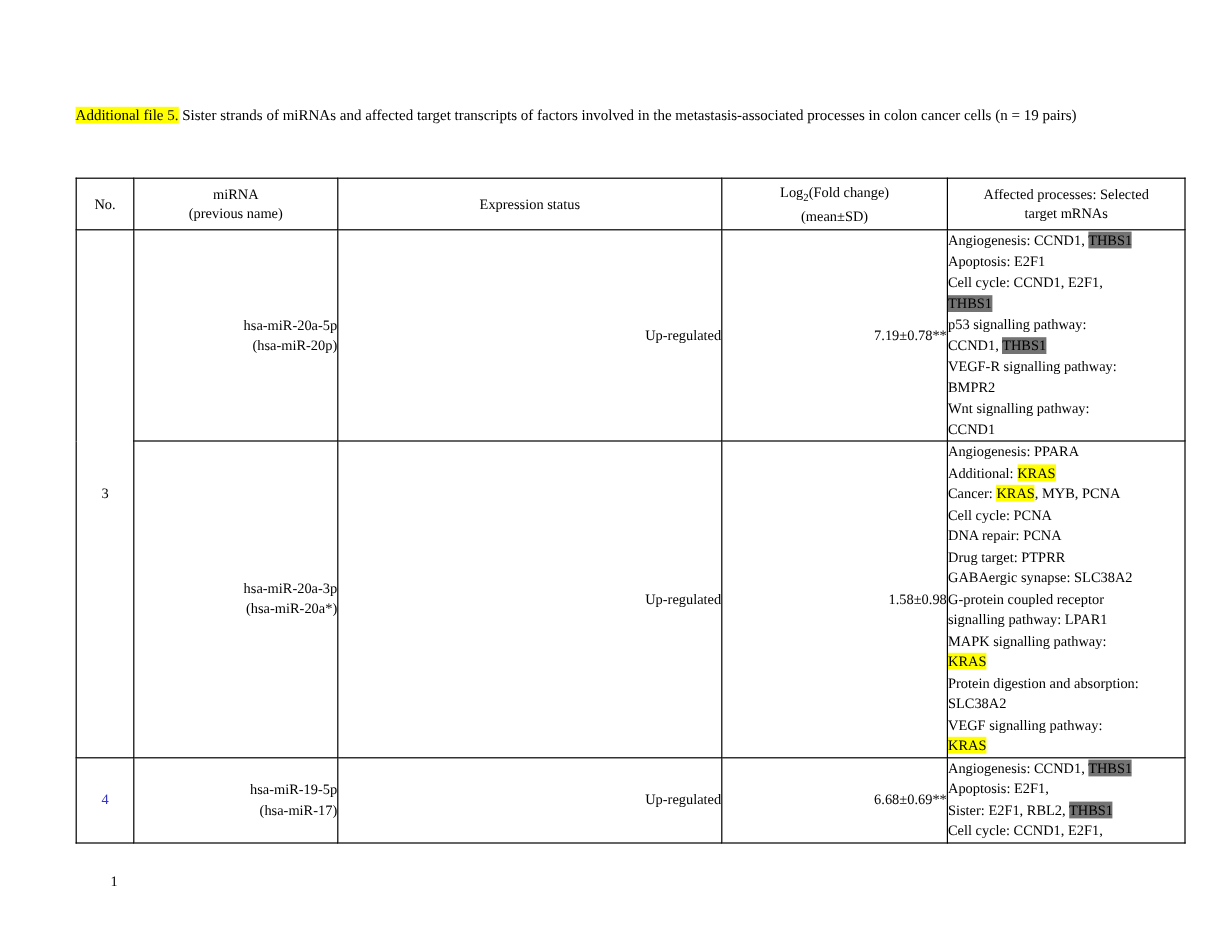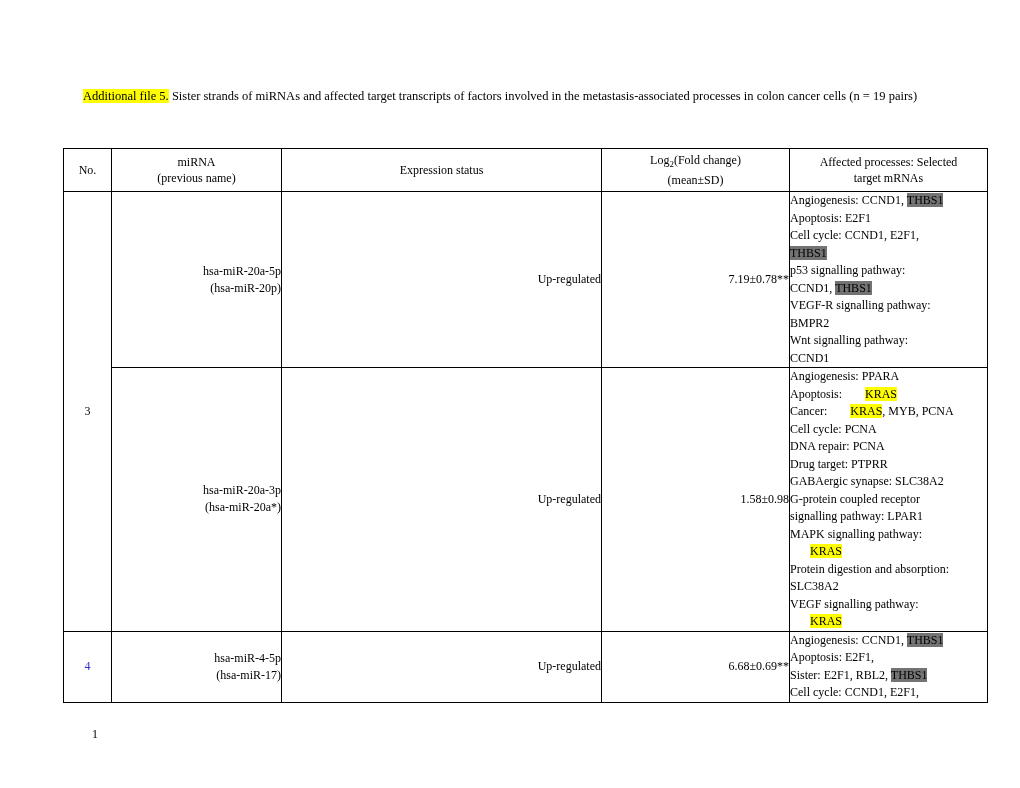--- a/index.html
+++ b/index.html
@@ -25,21 +25,20 @@
     position: absolute;
     left: 63px;
     top: 86px;
     width: 866px;
     font-size: 12.5px;
     line-height: 21px;
     text-align: justify;
   }
   .hl-yellow {
     background: #ffff00;
-    margin-left: 20px;
   }
   .hl-cyan {
     background: #737373;
   }
   table.main {
     position: absolute;
     left: 63px;
     top: 148px;
     width: 786px;
     border-collapse: collapse;
@@ -153,40 +152,40 @@
         </tr>
         <tr>
           <td class="mirna-cell">
             <div>hsa-miR-20a-3p</div>
             <div>(hsa-miR-20a*)</div>
           </td>
           <td class="center">Up-regulated</td>
           <td class="center">1.58±0.98</td>
           <td class="proc">
             <div><span>Angiogenesis: PPARA</span></div>
-            <div><span>Apoptosis: </span><span class="hl-yellow">KRAS</span></div>
+            <div><span>Additional: </span><span class="hl-yellow">KRAS</span></div>
             <div><span>Cancer: </span><span class="hl-yellow">KRAS</span><span>, MYB, PCNA</span></div>
             <div><span>Cell cycle: PCNA</span></div>
             <div><span>DNA repair: PCNA</span></div>
             <div><span>Drug target: PTPRR</span></div>
             <div><span>GABAergic synapse: SLC38A2</span></div>
             <div><span>G-protein coupled receptor</span></div>
             <div><span>signalling pathway: LPAR1</span></div>
             <div><span>MAPK signalling pathway:</span></div>
             <div><span class="hl-yellow">KRAS</span></div>
             <div><span>Protein digestion and absorption:</span></div>
             <div><span>SLC38A2</span></div>
             <div><span>VEGF signalling pathway:</span></div>
             <div><span class="hl-yellow">KRAS</span></div>
           </td>
         </tr>
         <tr>
           <td class="no-cell" rowspan="1" style="color: rgb(51, 51, 204);">4</td>
           <td class="mirna-cell">
-            <div>hsa-miR-4-5p</div>
+            <div>hsa-miR-19-5p</div>
             <div>(hsa-miR-17)</div>
           </td>
           <td class="center">Up-regulated</td>
           <td class="center">6.68±0.69**</td>
           <td class="proc">
             <div><span>Angiogenesis: CCND1, </span><span class="hl-cyan">THBS1</span></div>
             <div><span>Apoptosis: E2F1,</span></div>
             <div><span>Sister: E2F1, RBL2, </span><span class="hl-cyan">THBS1</span></div>
             <div><span>Cell cycle: CCND1, E2F1,</span></div>
           </td>

